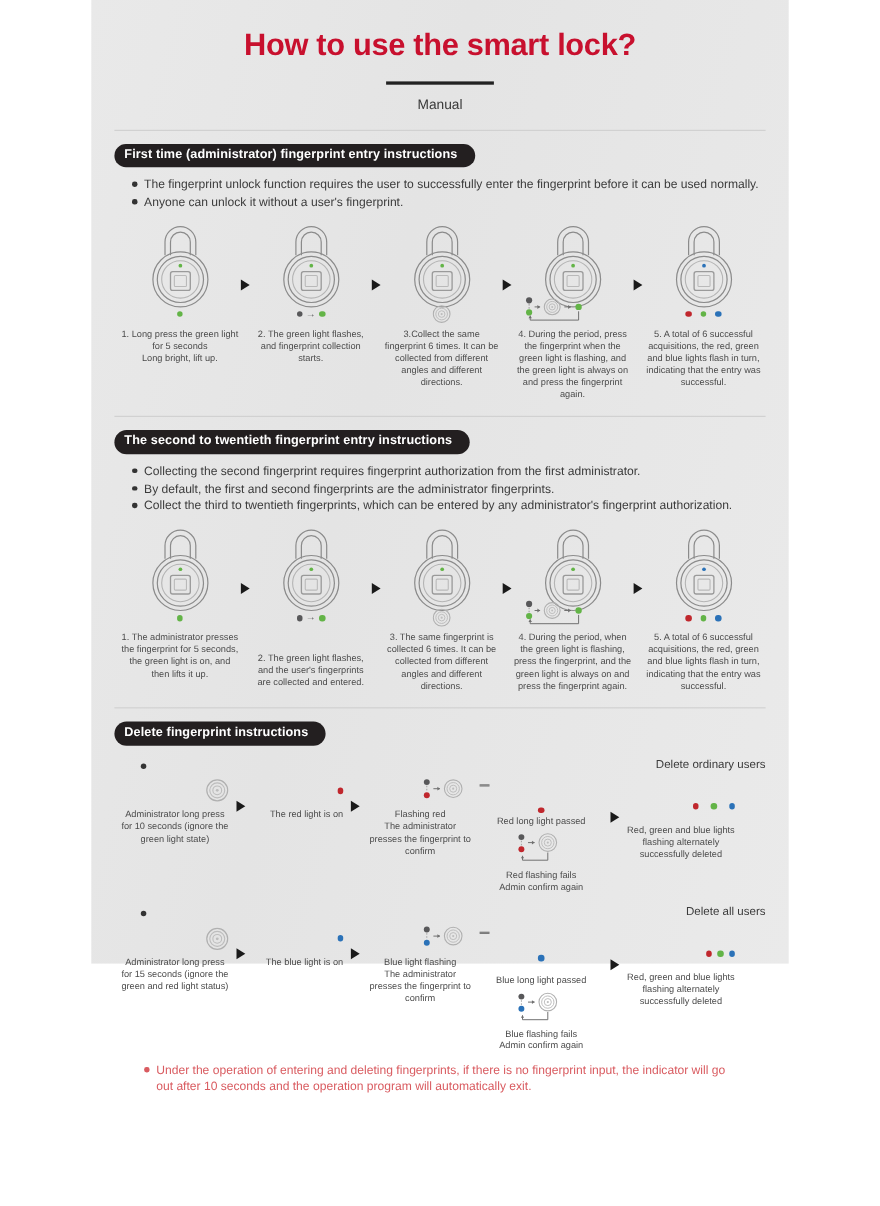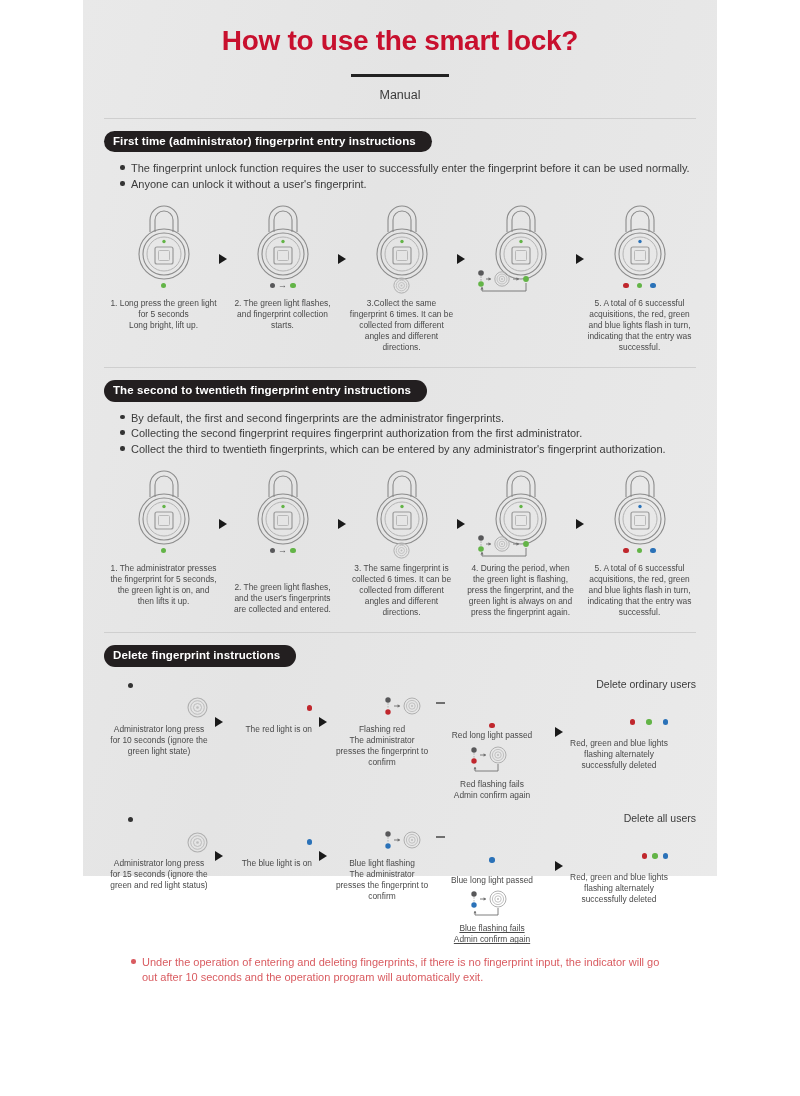--- a/index.html
+++ b/index.html
@@ -334,20 +334,21 @@
               <circle cx="33" cy="11" r="2.8" fill="none" stroke="#bdbdbd" stroke-width="0.9"></circle>
               <circle cx="33" cy="11" r="0.9" fill="#bdbdbd"></circle>
               <path d="M44 11 h6" stroke="#6f6f6f" stroke-width="0.9"></path>
               <path d="M50 11 l-2.5 -1.8 v3.6 z" fill="#6f6f6f"></path>
               <circle cx="57" cy="11" r="2.9" fill="#63b447"></circle>
               <path d="M57 15 v8 H13 v-4" fill="none" stroke="#6f6f6f" stroke-width="0.9"></path>
               <path d="M13 19 l-1.6 2.4 h3.2 z" fill="#6f6f6f"></path>
             </svg>
           </div>
         </div>
+        <div class="caption" style="white-space: pre-line;">4. During the period, press the fingerprint when the green light is flashing, and the green light is always on and press the fingerprint again.</div>
       </div>
 
       <div class="arrow-between"></div>
 
       <div class="step">
         <div class="lock-area">
           <svg class="padlock" width="86" height="78" viewBox="0 0 86 78">
             <path d="M29 30 V18 a14 14 0 0 1 28 0 V30" fill="none" stroke="#8b8b8b" stroke-width="1.1"></path>
             <path d="M34 30 V18 a9 9 0 0 1 18 0 V30" fill="none" stroke="#8b8b8b" stroke-width="1.1"></path>
             <circle cx="43" cy="52" r="25" fill="none" stroke="#8b8b8b" stroke-width="1.1"></circle>
@@ -366,22 +367,22 @@
         <div class="caption" style="white-space: pre-line;">5. A total of 6 successful acquisitions, the red, green and blue lights flash in turn, indicating that the entry was successful.</div>
       </div>
 
     </div>
   </div>
 
   <div class="divider" style="margin-top:14px"></div>
   <div class="section">
     <div class="badge">The second to twentieth fingerprint entry instructions</div>
     <ul class="bullets">
+      <li>Collecting the second fingerprint requires fingerprint authorization from the first administrator.</li>
       <li>By default, the first and second fingerprints are the administrator fingerprints.</li>
-      <li>Collecting the second fingerprint requires fingerprint authorization from the first administrator.</li>
       <li>Collect the third to twentieth fingerprints, which can be entered by any administrator's fingerprint authorization.</li>
     </ul>
 
     <div class="steps">
 
       <div class="step">
         <div class="lock-area">
           <svg class="padlock" width="86" height="78" viewBox="0 0 86 78">
             <path d="M29 30 V18 a14 14 0 0 1 28 0 V30" fill="none" stroke="#8b8b8b" stroke-width="1.1"></path>
             <path d="M34 30 V18 a9 9 0 0 1 18 0 V30" fill="none" stroke="#8b8b8b" stroke-width="1.1"></path>
@@ -658,21 +659,21 @@
               <line x1="16" y1="8.3" x2="16" y2="12.6" stroke="#9a9a9a" stroke-width="0.8" stroke-dasharray="1.4,1.4"></line>
               <path d="M22 10 h6" stroke="#6f6f6f" stroke-width="0.9"></path>
               <path d="M28 10 l-2.4 -1.7 v3.4 z" fill="#6f6f6f"></path>
               <circle cx="40" cy="10" r="8" fill="none" stroke="#b0b0b0" stroke-width="1"></circle>
               <circle cx="40" cy="10" r="5.6" fill="none" stroke="#bdbdbd" stroke-width="0.9"></circle>
               <circle cx="40" cy="10" r="3.2" fill="none" stroke="#bdbdbd" stroke-width="0.9"></circle>
               <circle cx="40" cy="10" r="1" fill="#bdbdbd"></circle>
               <path d="M40 19 v7 H17 v-4" fill="none" stroke="#6f6f6f" stroke-width="0.9"></path>
               <path d="M17 22 l-1.5 2.3 h3 z" fill="#6f6f6f"></path>
             </svg>
-            <div class="btxt" style="white-space: pre-line; text-decoration: underline;">Blue flashing fails
+            <div class="btxt" style="white-space: pre-line;">Blue flashing fails
 Admin confirm again</div>
           </div>
         </div>
       </div>
 
       <div class="darrow" style="margin-top:32px"></div>
 
       <div class="dcol" style="width:98px;margin-top:14px">
         <div class="dicon" style="display:flex">
           <span class="dot red" style="margin-right:5px"></span>

